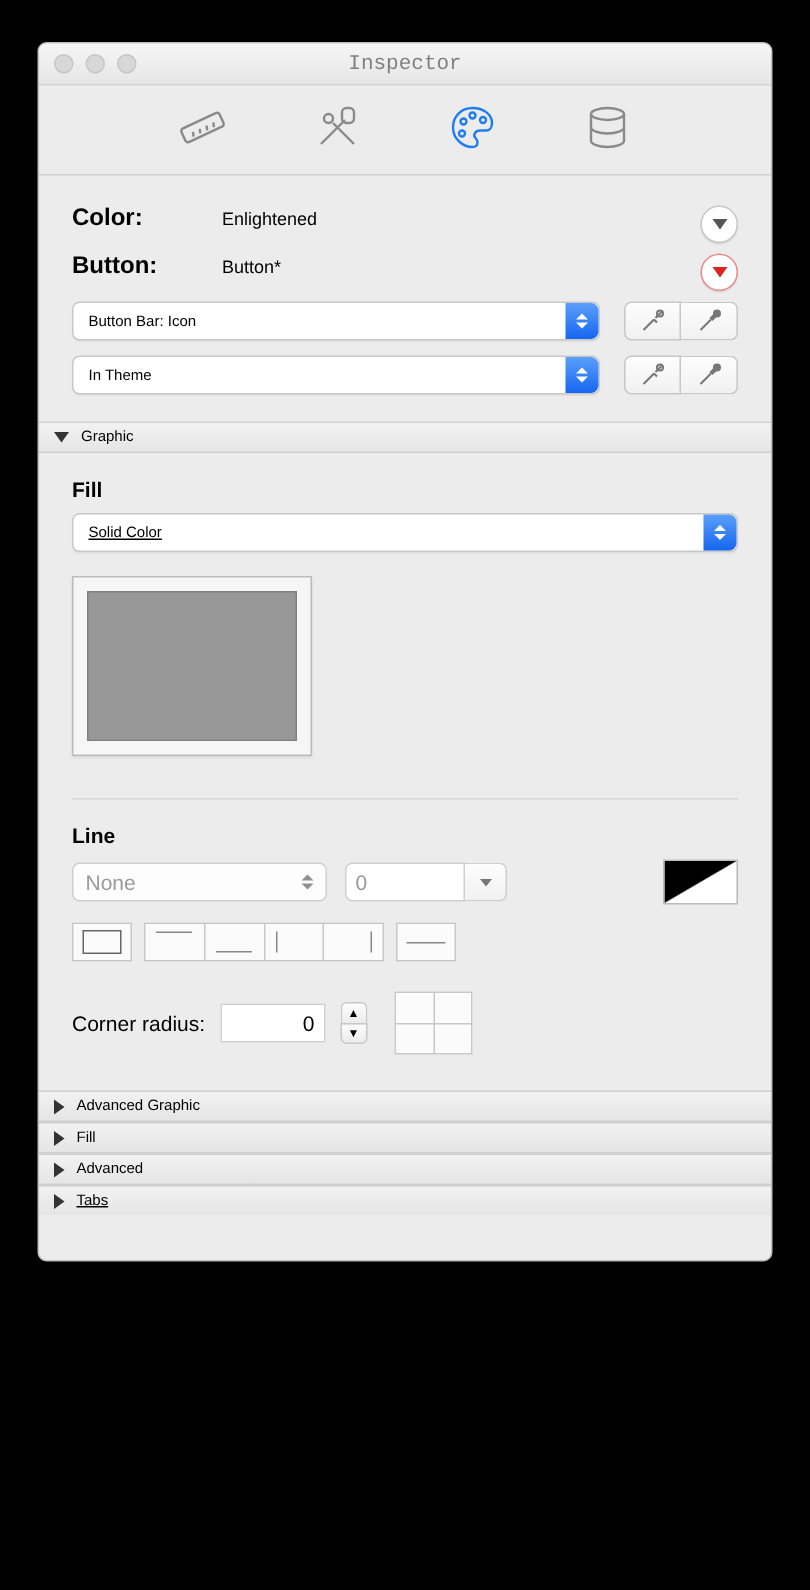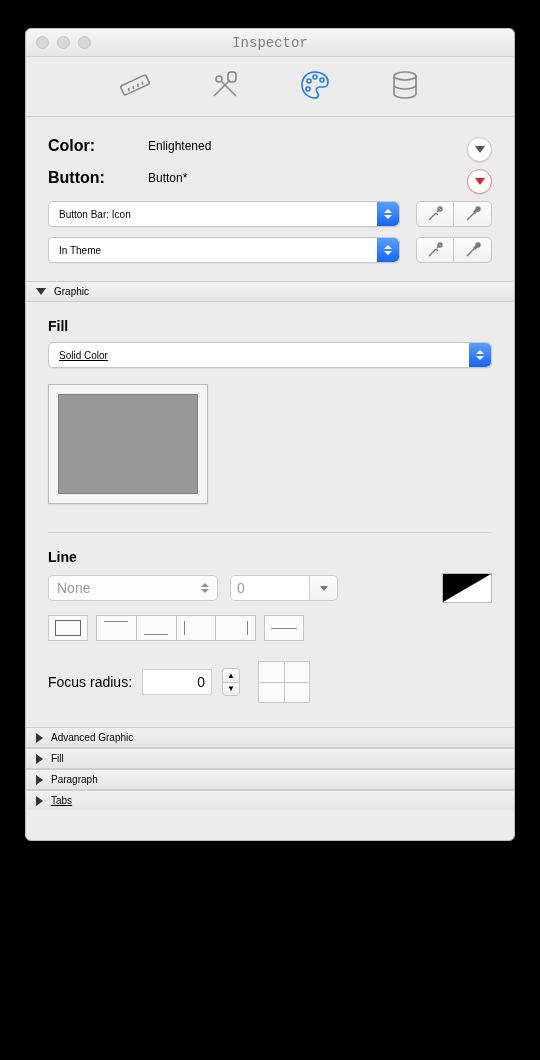--- a/index.html
+++ b/index.html
@@ -337,41 +337,41 @@
         <span>
             <div style="width:24px;height:14px;border-right:1.5px solid #888;"></div>
           </span>
       </div>
       <div class="bstyle">
           <div style="width:26px;height:0;border-top:1.5px solid #888;"></div>
         </div>
     </div>
 
     <div class="corner-row">
-      <label>Focus radius:</label>
+      <label>Corner radius:</label>
       <input type="text" value="0" style="">
       <div class="stepper">
         <button>▲</button>
         <button>▼</button>
       </div>
       <div class="corner-preview"></div>
     </div>
   </div>
 
   <div class="sect-header">
     <span class="disc-tri closed"></span>
     <span>Advanced Graphic</span>
   </div>
   <div class="sect-header">
     <span class="disc-tri closed"></span>
     <span>Fill</span>
   </div>
   <div class="sect-header">
     <span class="disc-tri closed"></span>
-    <span>Paragraph</span>
+    <span>Advanced</span>
   </div>
   <div class="sect-header" style="border-bottom:none;text-decoration:underline;">
     <span class="disc-tri closed"></span>
     <span>Tabs</span>
   </div>
 
   <div style="height:30px;"></div>
 </div>
 
 </body></html>

